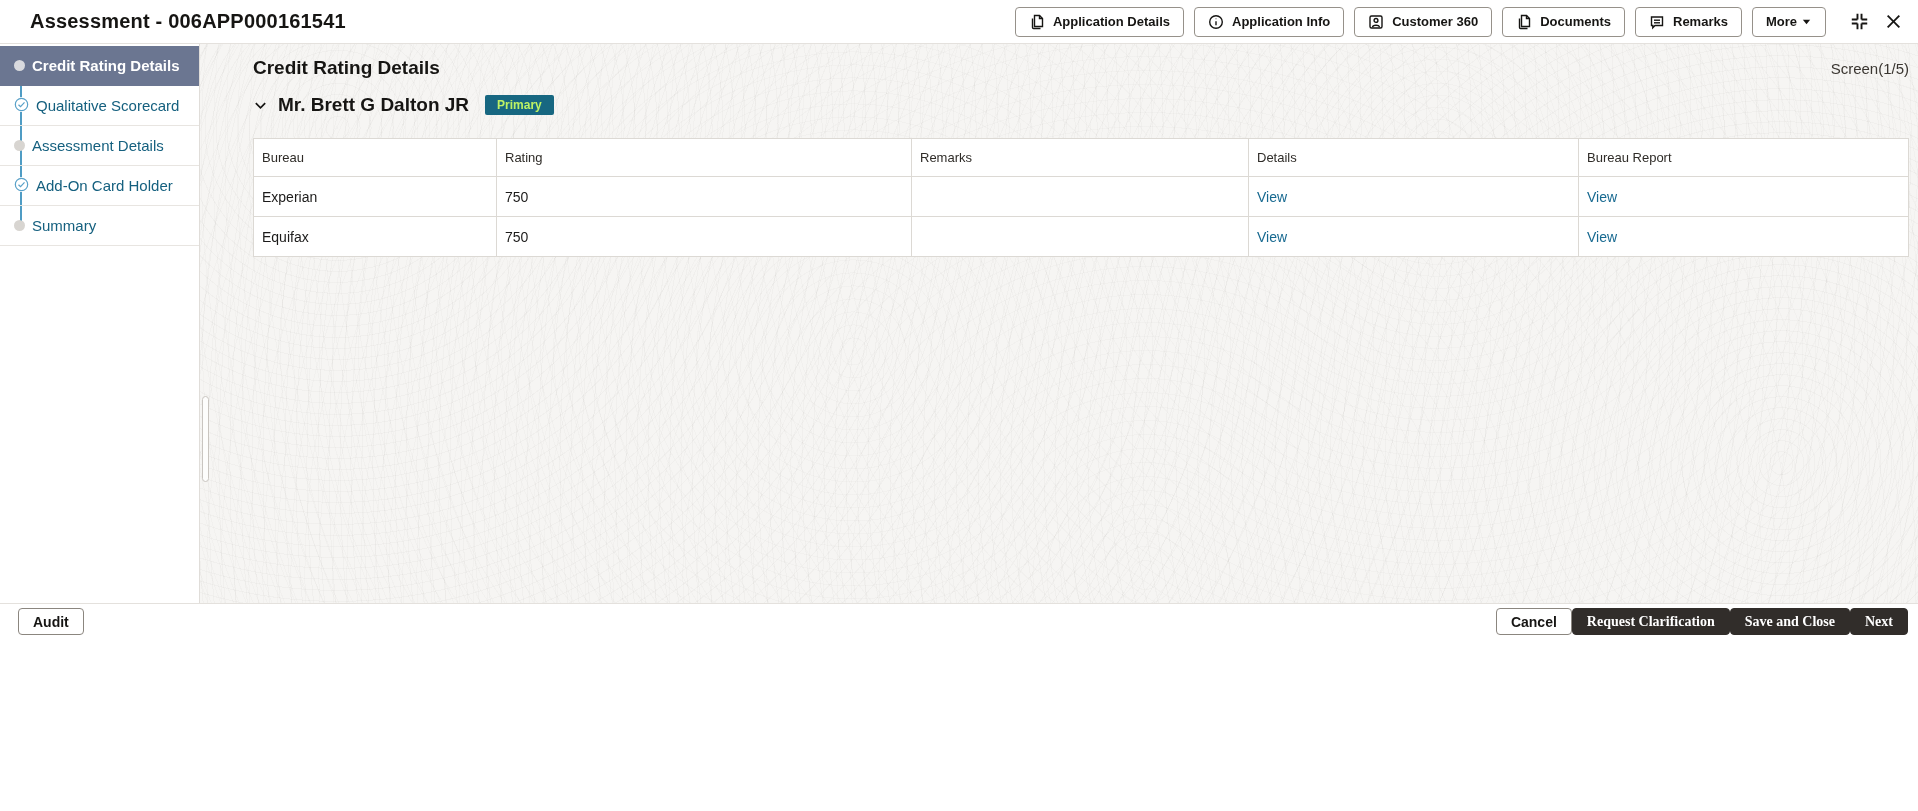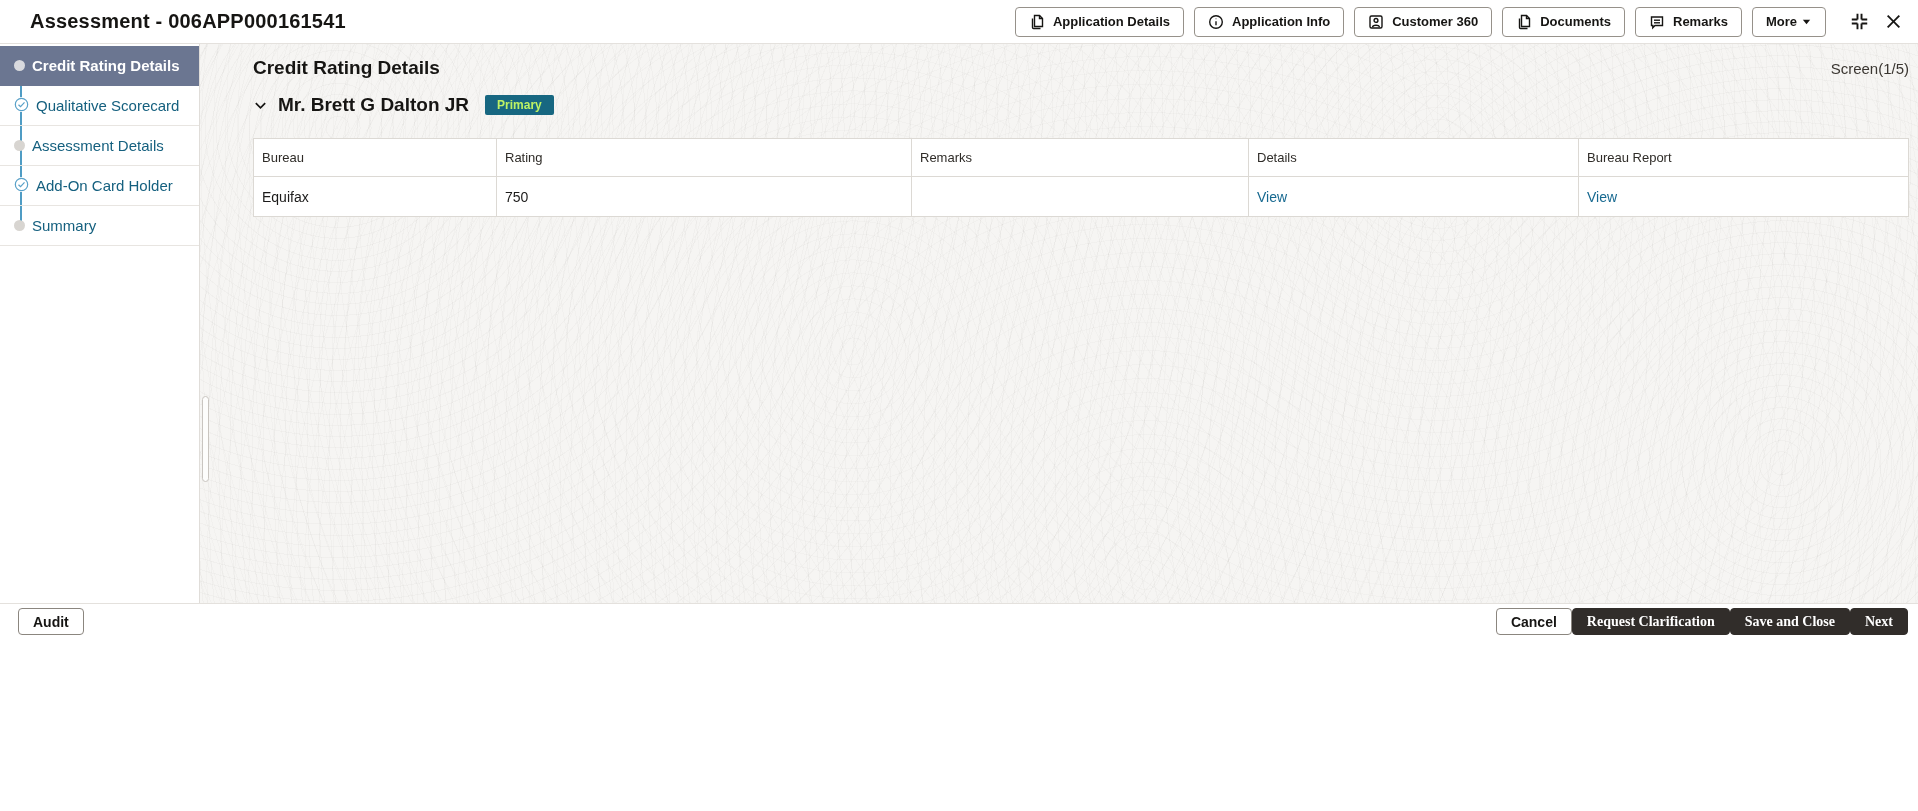--- a/index.html
+++ b/index.html
@@ -233,20 +233,27 @@
           <tr>
             <th>Bureau</th>
             <th>Rating</th>
             <th>Remarks</th>
             <th>Details</th>
             <th>Bureau Report</th>
           </tr>
         </thead>
         <tbody>
           <tr>
+            <td>Experian</td>
+            <td>750</td>
+            <td></td>
+            <td><a class="view-link">View</a></td>
+            <td><a class="view-link">View</a></td>
+          </tr>
+          <tr>
             <td>Equifax</td>
             <td>750</td>
             <td></td>
             <td><a class="view-link">View</a></td>
             <td><a class="view-link">View</a></td>
           </tr>
         </tbody>
       </table>
     </main>
   </div>

